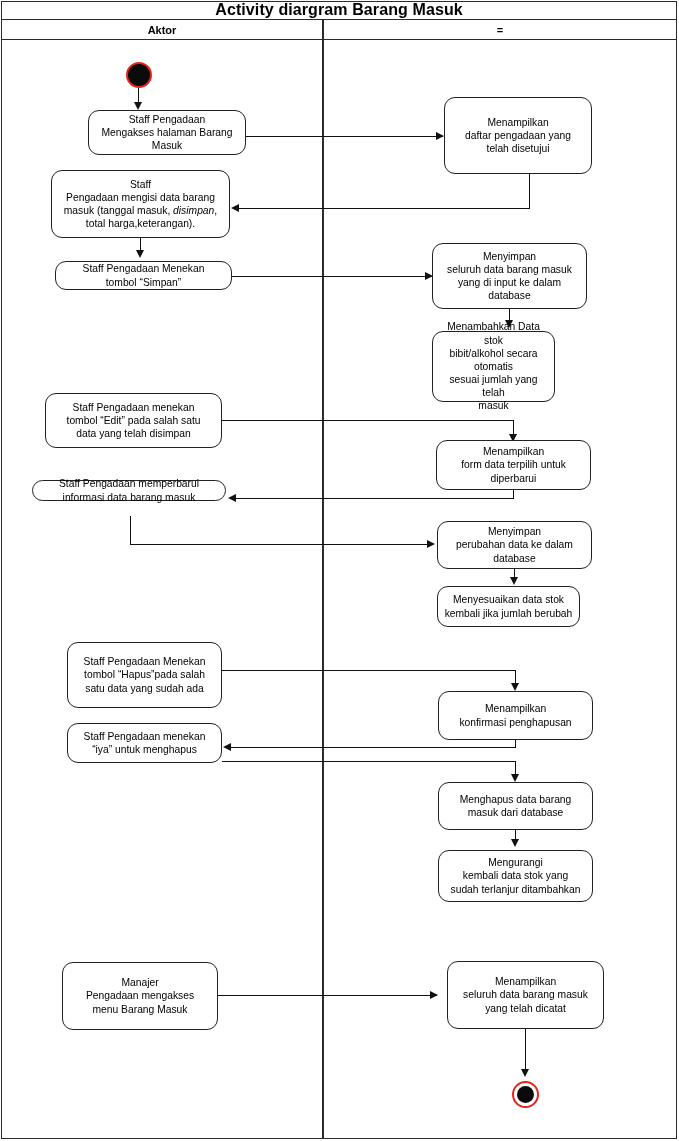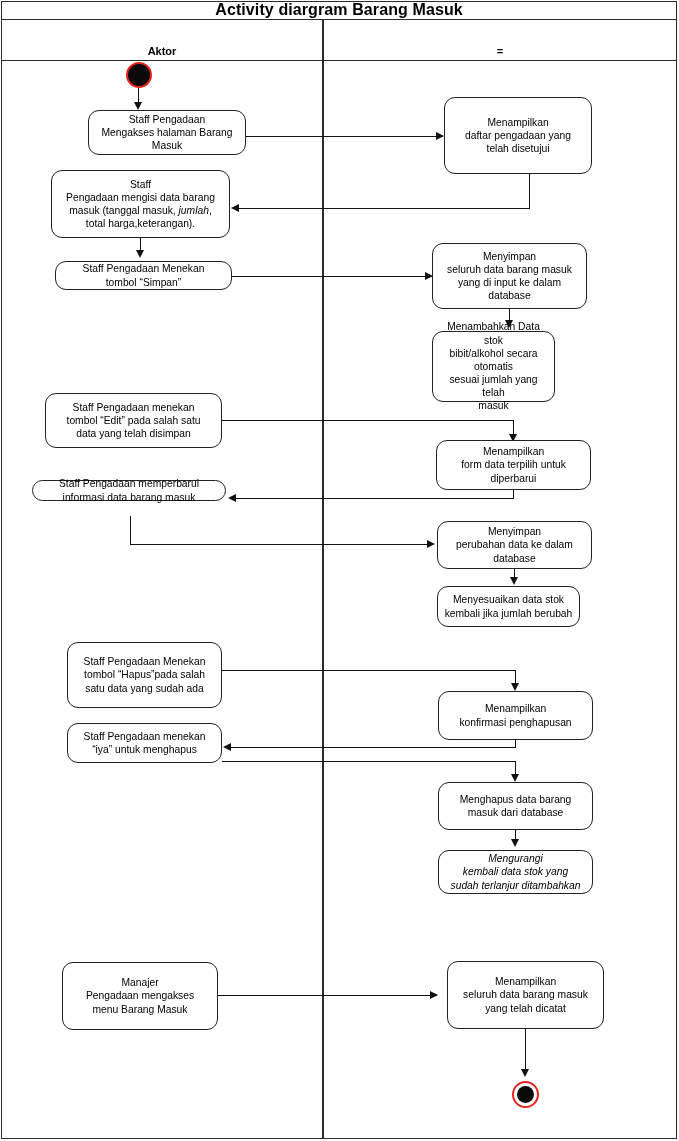--- a/index.html
+++ b/index.html
@@ -49,21 +49,20 @@
     top: 20px;
     height: 20px;
     box-sizing: border-box;
     border-bottom: 1.5px solid #2b2b2b;
     display: flex;
     align-items: center;
     justify-content: center;
     font-size: 11px;
     font-weight: bold;
     color: #000;
-    margin-top: 21px;
   }
   .lane-head.left  { left: 1px;   width: 322px; }
   .lane-head.right { left: 323px; width: 354px; }
 
   .lane-divider {
     position: absolute;
     left: 322px;
     top: 20px;
     width: 1.6px;
     height: 1119px;
@@ -175,21 +174,21 @@
       Menampilkan<br>daftar pengadaan yang<br>telah disetujui
     </span>
   </div>
 
   <div class="vline" style="left:529px; top:174px; height:35px;"></div>
   <div class="hline" style="left:239px; top:208px; width:291px;"></div>
   <div class="arrow left" style="left:231px; top:204px;"></div>
 
   <div class="node" style="left:51px; top:170px; width:179px; height:68px;">
     <span>
-      Staff<br>Pengadaan mengisi data barang<br>masuk (tanggal masuk, <i>jumlah</i>,<br>total harga,keterangan).
+      Staff<br>Pengadaan mengisi data barang<br>masuk (tanggal masuk, <i>disimpan</i>,<br>total harga,keterangan).
     </span>
   </div>
 
   <div class="vline" style="left:140px; top:238px; height:15px;"></div>
   <div class="arrow down" style="left:136.2px; top:250px;"></div>
 
   <div class="node" style="left:55px; top:261px; width:177px; height:29px;">
     <span>
       Staff Pengadaan  Menekan<br>tombol “Simpan”
     </span>
@@ -290,21 +289,21 @@
 
   <div class="node" style="left:438px; top:782px; width:155px; height:48px;">
     <span>
       Menghapus data barang<br>masuk  dari database
     </span>
   </div>
 
   <div class="vline" style="left:515px; top:830px; height:12px;"></div>
   <div class="arrow down" style="left:511.2px; top:839px;"></div>
 
-  <div class="node" style="left:438px; top:850px; width:155px; height:44px;font-style:italic;">
+  <div class="node" style="left:438px; top:850px; width:155px; height:52px;">
     <span>
       Mengurangi<br>kembali data stok yang<br>sudah terlanjur ditambahkan
     </span>
   </div>
 
   <div class="node" style="left:62px; top:962px; width:156px; height:68px;">
     <span>
       Manajer<br>Pengadaan mengakses<br>menu Barang Masuk
     </span>
   </div>

